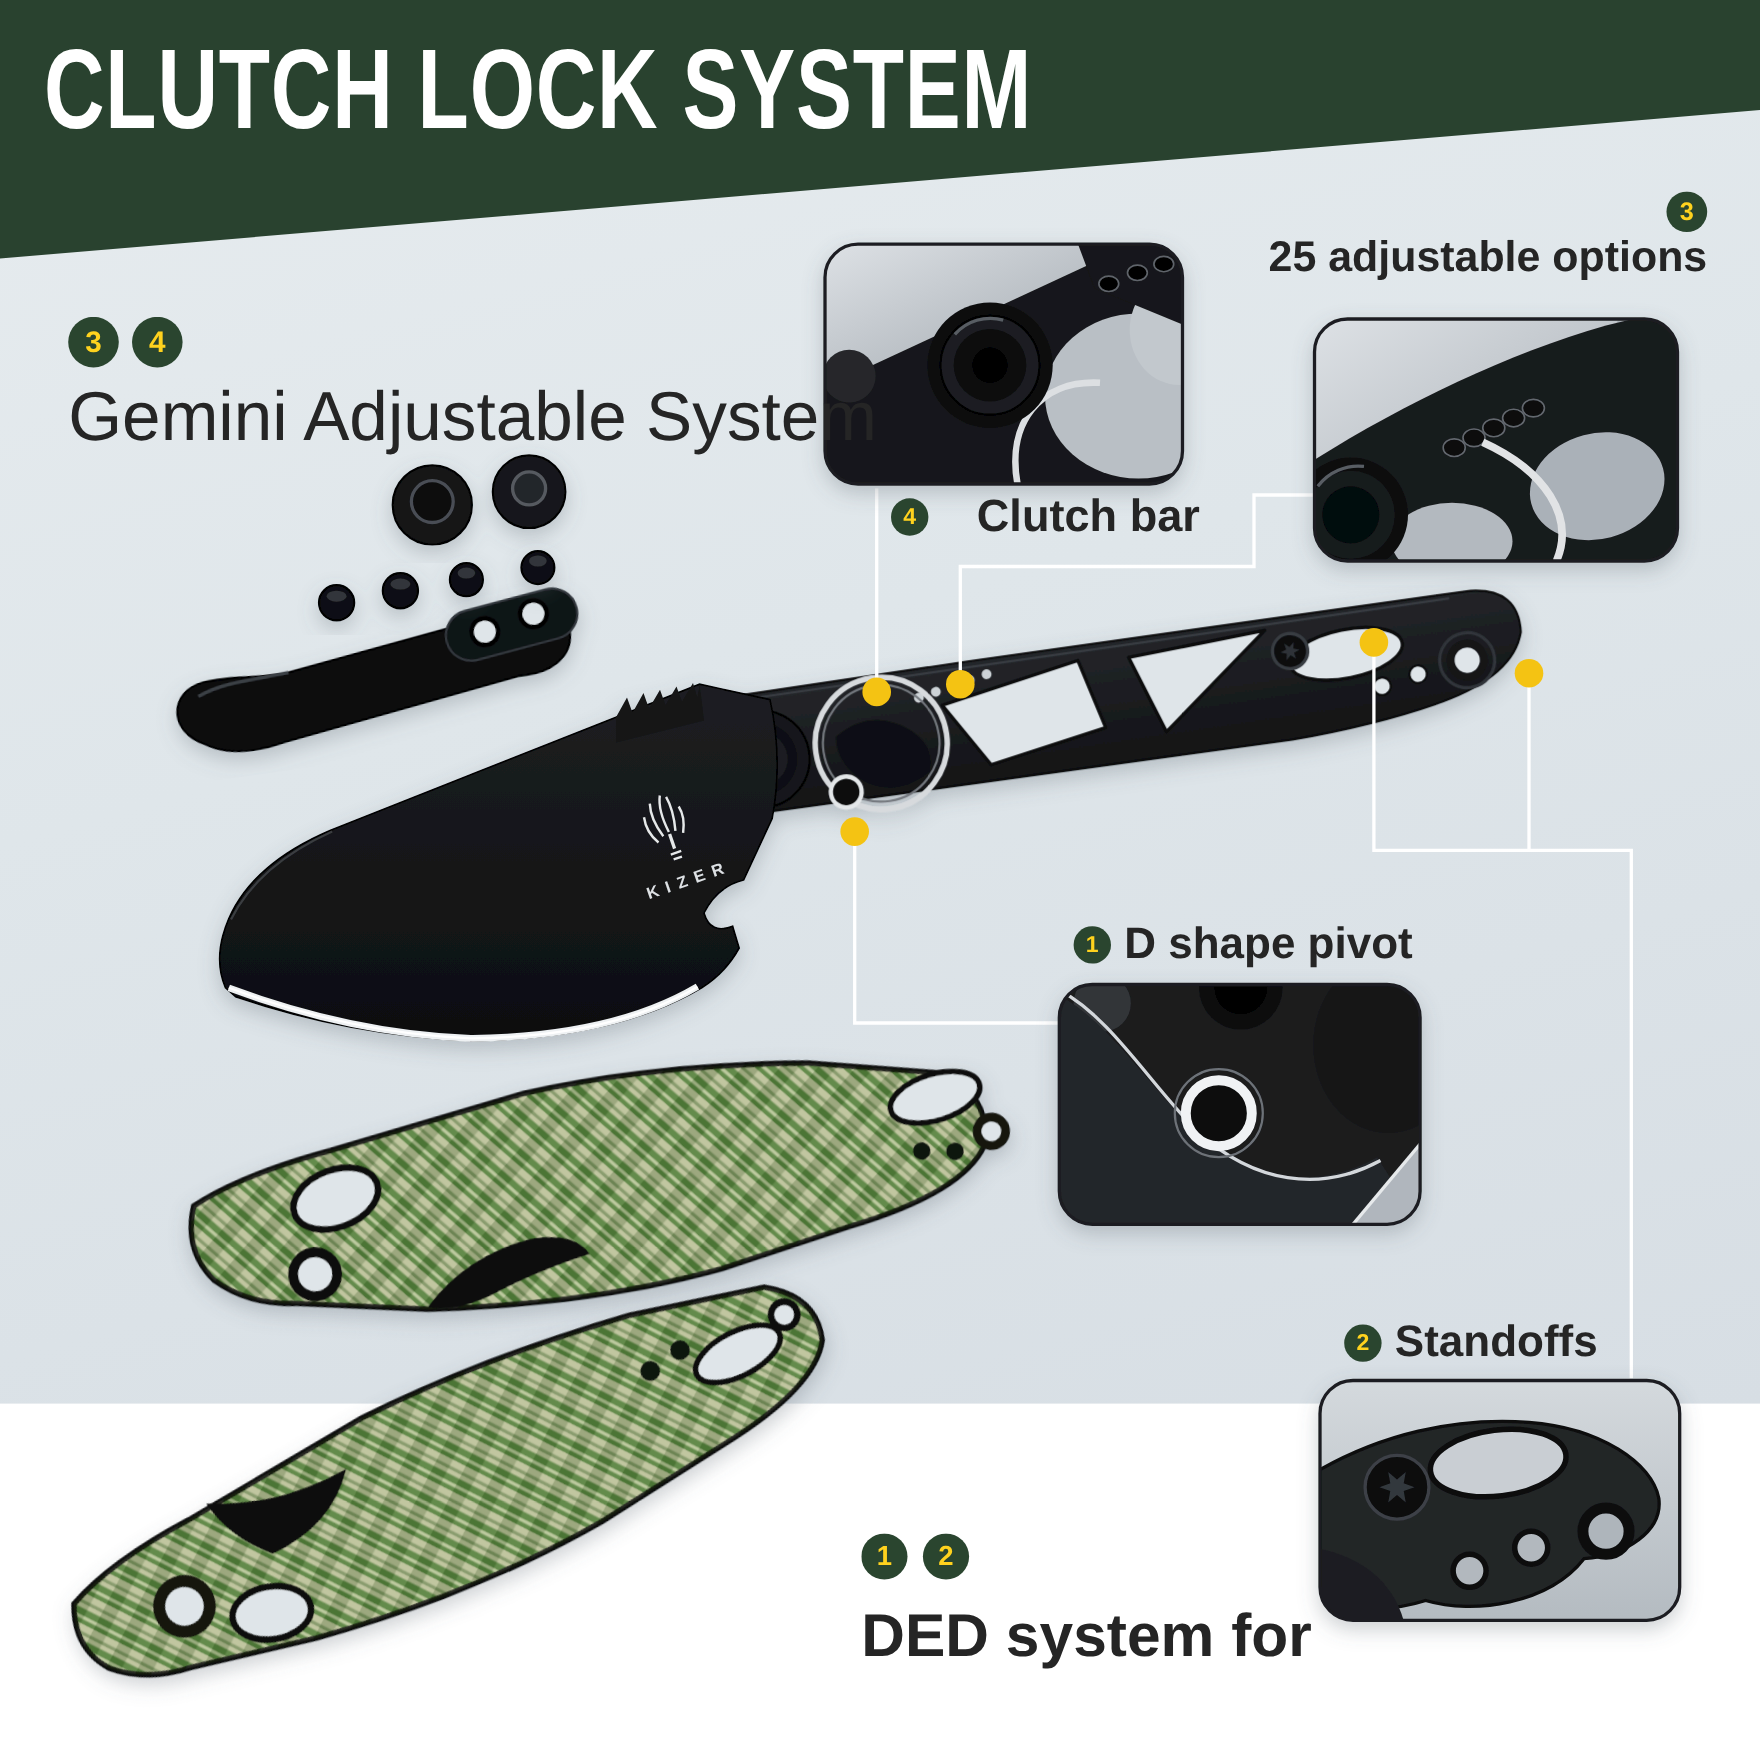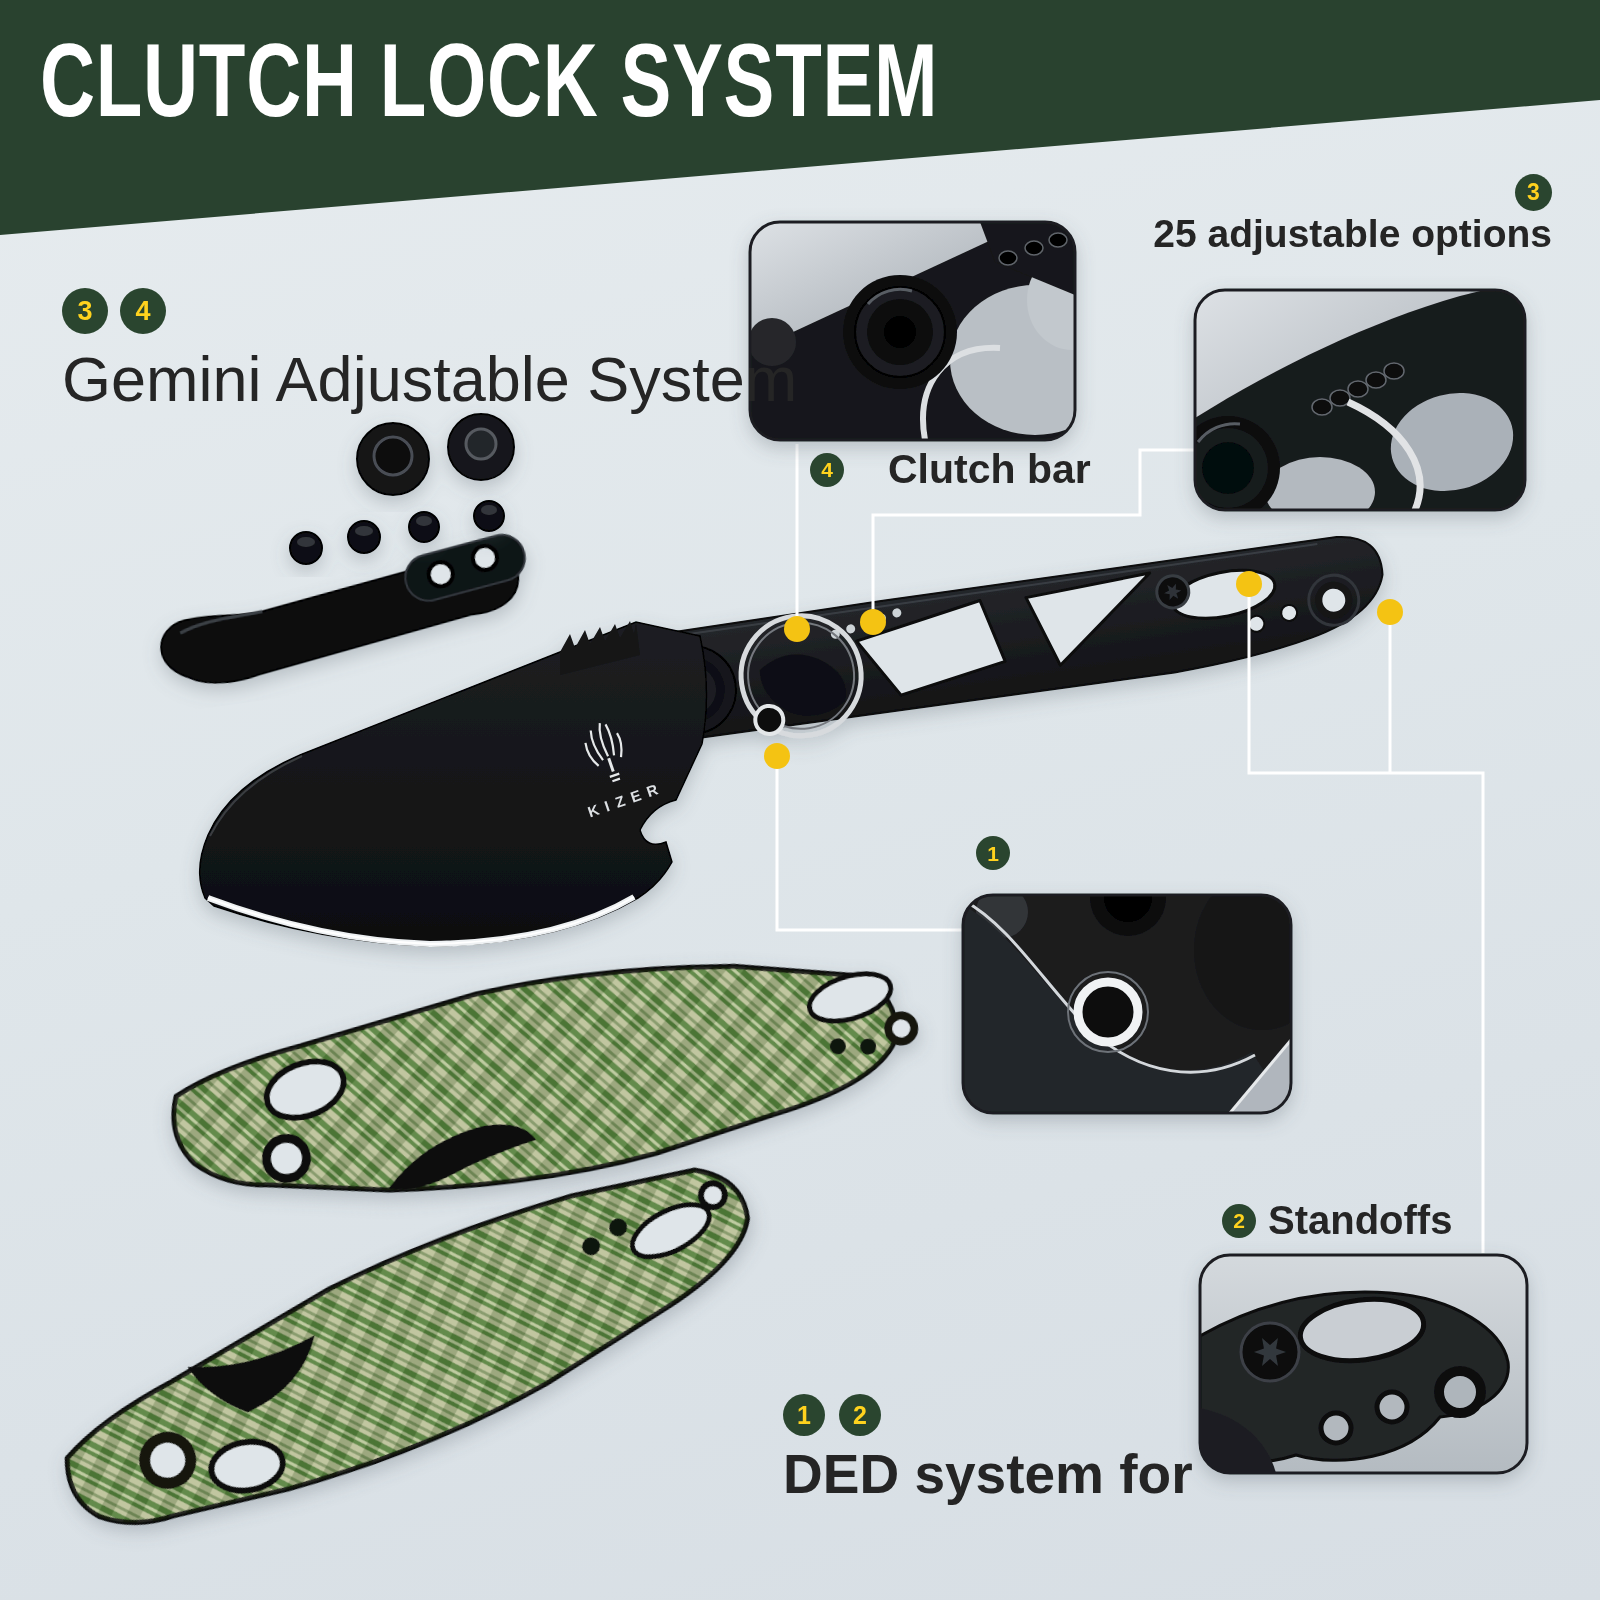--- a/index.html
+++ b/index.html
@@ -1,18 +1,18 @@
 <!DOCTYPE html>
 <html><head>
 <meta charset="utf-8">
 <style>
   html,body{margin:0;padding:0;}
   body{width:1600px;height:1600px;overflow:hidden;
        font-family:"Liberation Sans","DejaVu Sans",sans-serif;}
-  .stage{position:relative;width:1600px;height:1600px;
+  .stage{position:relative;width:1600px;height:1276px;
          background:linear-gradient(165deg,#e7ecef 0%,#dfe6ea 45%,#d7dee4 100%);}
   .stage > svg{position:absolute;left:0;top:0;z-index:1;}
 
   .overlay{position:absolute;z-index:3;color:#252525;}
 
   .title{left:40px;top:22px;font-size:103px;font-weight:700;color:#ffffff;
          letter-spacing:1px;transform:scaleX(0.74);transform-origin:left top;
          white-space:nowrap;}
 
   .badge{display:inline-flex;align-items:center;justify-content:center;
@@ -35,21 +35,21 @@
   .clutchbar{left:810px;top:446px;}
   .clutchbar .txt{font-size:41px;margin-left:32px;}
   .dpivot{left:976px;top:836px;}
   .dpivot .txt{font-size:40px;}
   .standoffs{left:1222px;top:1198px;}
   .standoffs .txt{font-size:40px;}
 
   .ded{left:783px;top:1394px;}
   .ded .badges{display:flex;gap:14px;}
   .ded .l{font-size:55px;font-weight:700;white-space:nowrap;}
-  .ded .l1{margin-top:6px;}
+  .ded .l1{margin-top:18px;}
 </style>
 </head>
 <body>
 
 <div class="stage">
 
 <svg width="1600" height="1600" viewBox="0 0 1600 1600">
   <defs>
     <linearGradient id="silver1" x1="0" y1="0" x2="1" y2="1">
       <stop offset="0" stop-color="#dde1e5"></stop>
@@ -328,20 +328,21 @@
   <div class="overlay clutchbar">
     <div class="lbl-row">
       <span class="badge b34">4</span>
       <span class="txt">Clutch bar</span>
     </div>
   </div>
 
   <div class="overlay dpivot">
     <div class="lbl-row">
       <span class="badge b34">1</span>
+      <span class="txt">D shape pivot</span>
     </div>
   </div>
 
   <div class="overlay standoffs">
     <div class="lbl-row">
       <span class="badge b34">2</span>
       <span class="txt">Standoffs</span>
     </div>
   </div>
 

